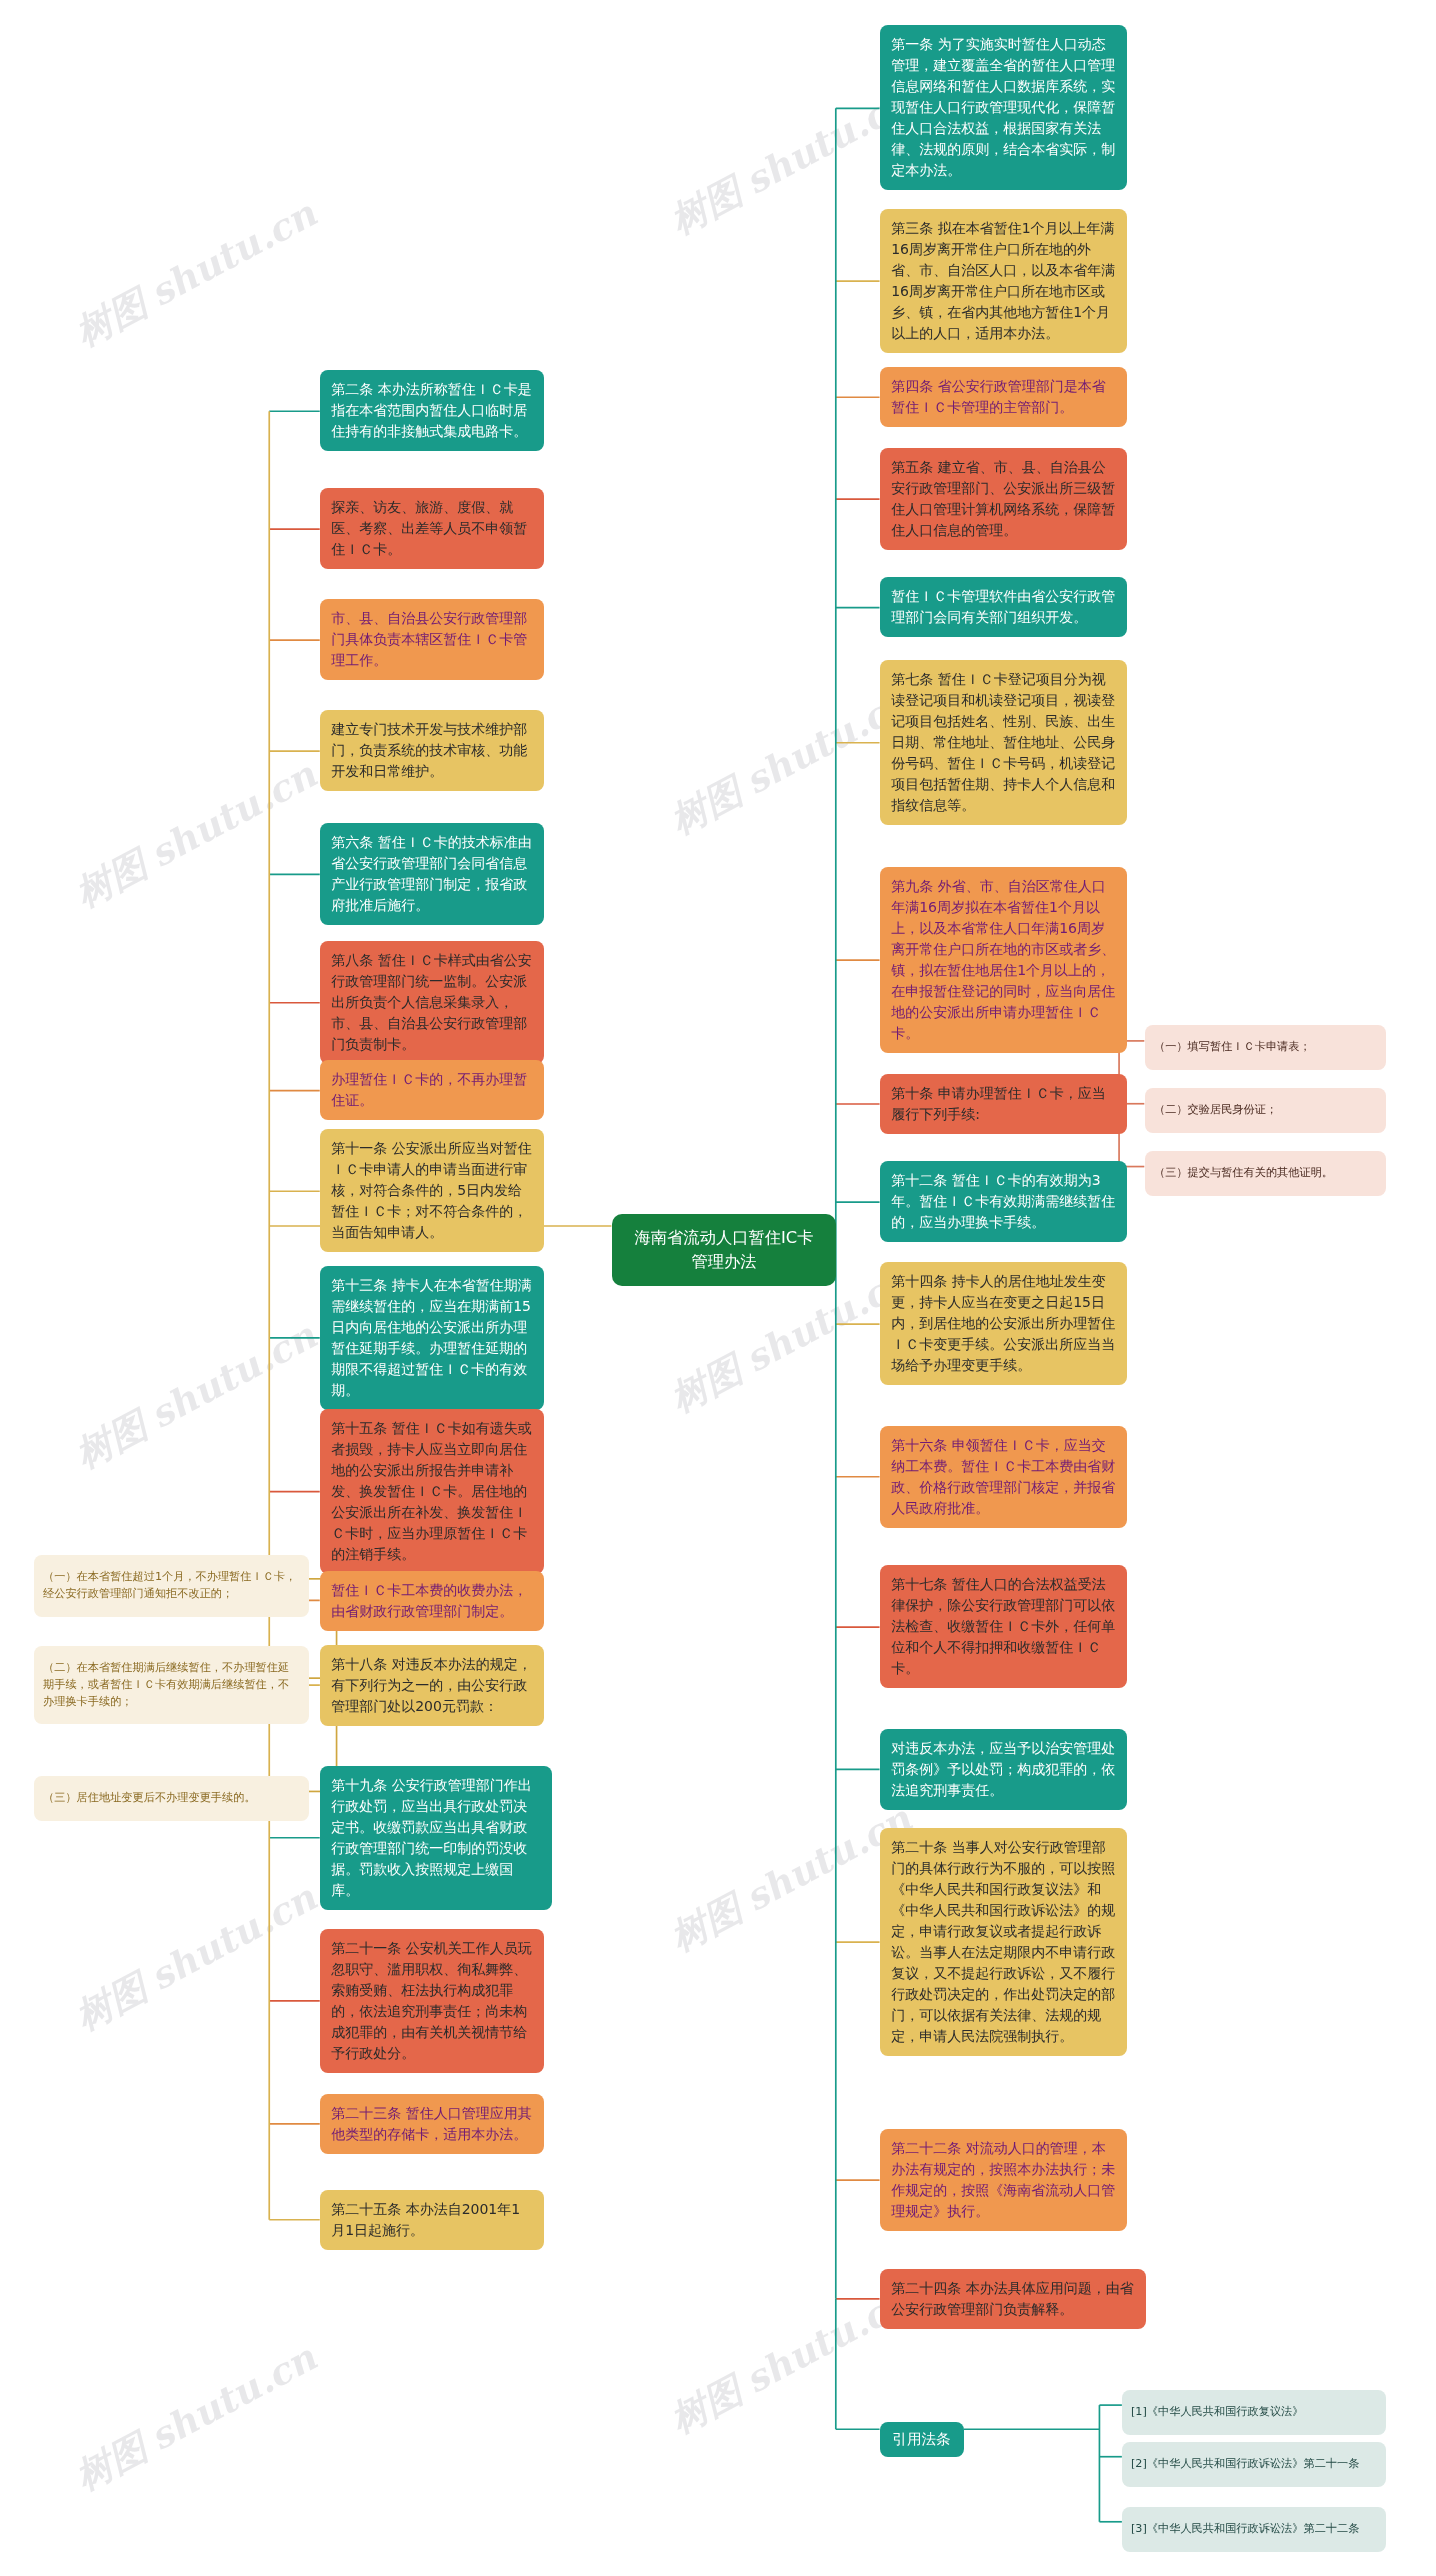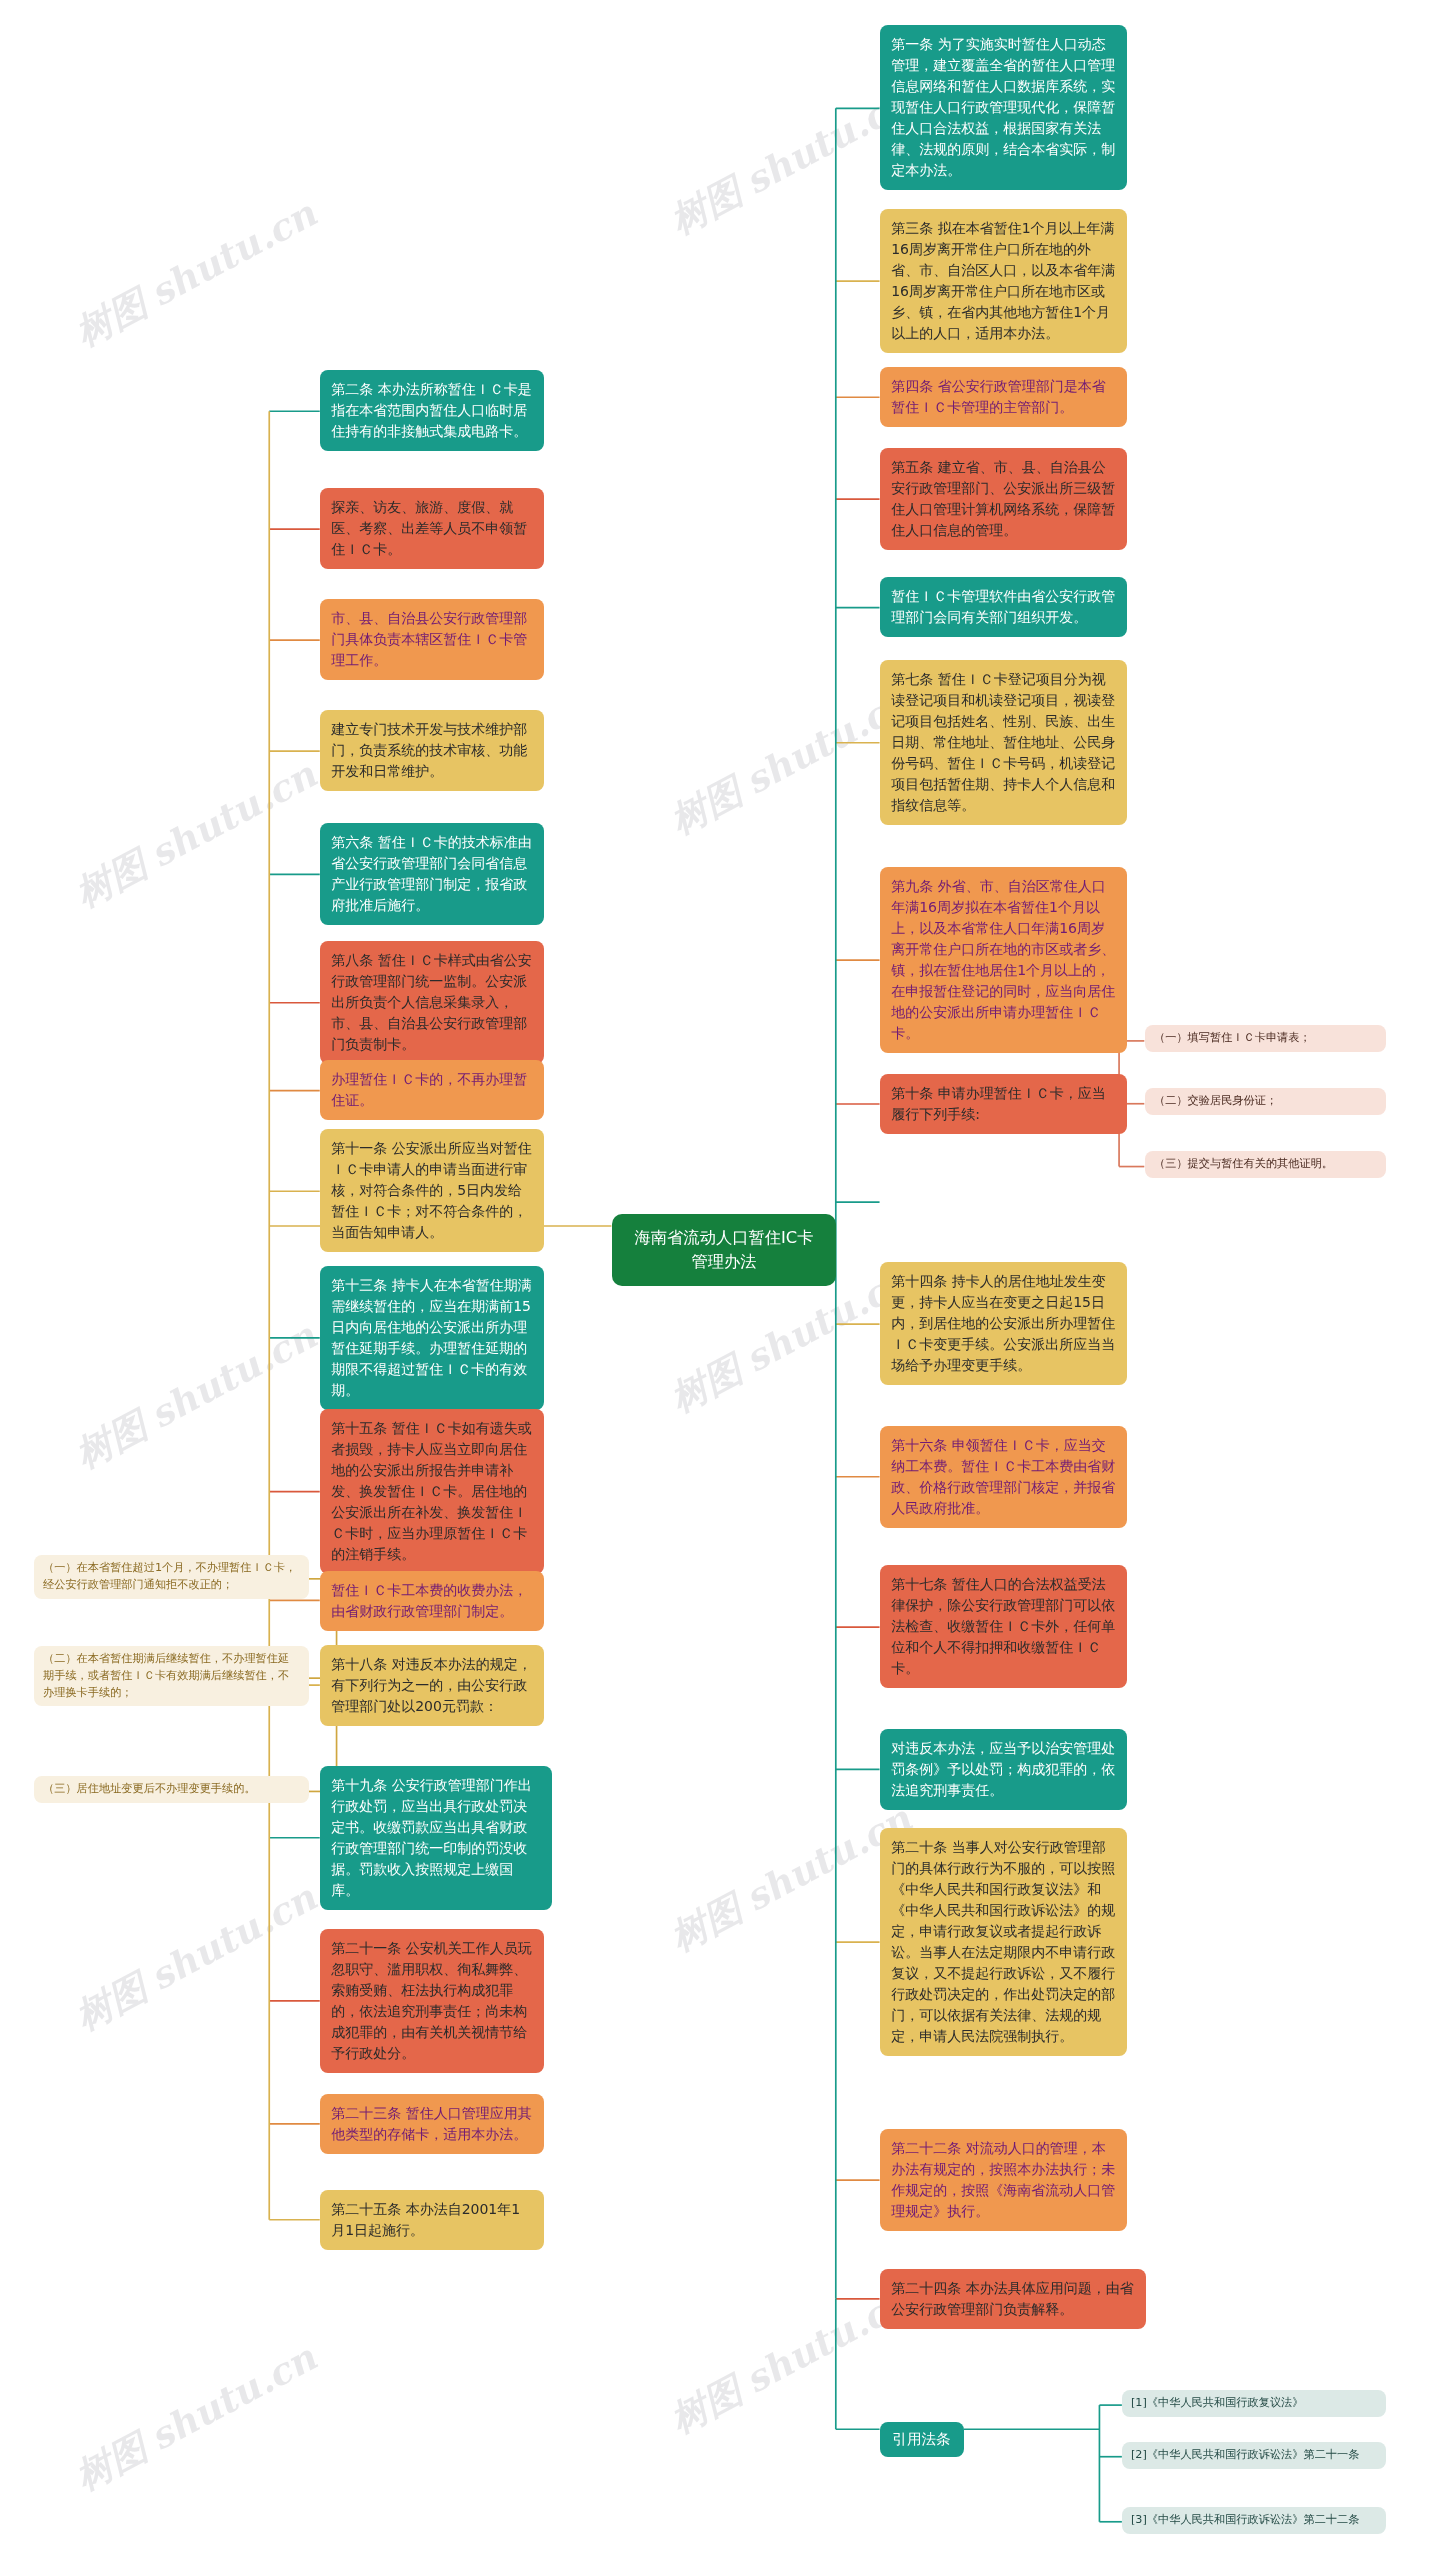--- a/index.html
+++ b/index.html
@@ -14,21 +14,21 @@
       font-style:italic;font-weight:700;white-space:nowrap;transform:rotate(-28deg);
       transform-origin:left top;pointer-events:none;user-select:none;}
 
   
   #links{position:absolute;left:0;top:0;width:1436px;height:2576px;pointer-events:none;}
 
   
   .node{position:absolute;box-sizing:border-box;border-radius:7.9px;
         line-height:1.5;word-break:break-all;}
   .node.big{padding:9px 11.2px;font-size:14px;}
-  .node.sub{padding:5px 9px;font-size:11.2px;}
+  .node.sub{padding:14px 9px;font-size:11.2px;}
 
   .c-teal{background:#189b8a;color:#ffffff;}
   .c-gold{background:#e7c463;color:#2b2b2b;}
   .c-orange{background:#f0984f;color:#701a75;}
   .c-red{background:#e4674a;color:#2b2b2b;}
   .c-pink{background:#f8e2da;color:#4a2a20;}
   .c-cream{background:#f8f0e0;color:#8a6a22;}
   .c-mint{background:#dce9e6;color:#244b46;}
 
   .root{position:absolute;background:#15803d;color:#ffffff;border-radius:10px;
@@ -131,20 +131,21 @@
     <div class="node c-orange big" style="left: 320px; top: 2094px; width: 224px;">第二十三条 暂住人口管理应用其他类型的存储卡，适用本办法。</div>
     <div class="node c-gold big" style="left: 320px; top: 2190px; width: 224px;">第二十五条 本办法自2001年1月1日起施行。</div>
     <div class="node c-teal big" style="left: 880px; top: 25px; width: 247px;">第一条 为了实施实时暂住人口动态管理，建立覆盖全省的暂住人口管理信息网络和暂住人口数据库系统，实现暂住人口行政管理现代化，保障暂住人口合法权益，根据国家有关法律、法规的原则，结合本省实际，制定本办法。</div>
     <div class="node c-gold big" style="left: 880px; top: 209px; width: 247px;">第三条 拟在本省暂住1个月以上年满16周岁离开常住户口所在地的外省、市、自治区人口，以及本省年满16周岁离开常住户口所在地市区或乡、镇，在省内其他地方暂住1个月以上的人口，适用本办法。</div>
     <div class="node c-orange big" style="left: 880px; top: 367px; width: 247px;">第四条 省公安行政管理部门是本省暂住ＩＣ卡管理的主管部门。</div>
     <div class="node c-red big" style="left: 880px; top: 448px; width: 247px;">第五条 建立省、市、县、自治县公安行政管理部门、公安派出所三级暂住人口管理计算机网络系统，保障暂住人口信息的管理。</div>
     <div class="node c-teal big" style="left: 880px; top: 577px; width: 247px;">暂住ＩＣ卡管理软件由省公安行政管理部门会同有关部门组织开发。</div>
     <div class="node c-gold big" style="left: 880px; top: 660px; width: 247px;">第七条 暂住ＩＣ卡登记项目分为视读登记项目和机读登记项目，视读登记项目包括姓名、性别、民族、出生日期、常住地址、暂住地址、公民身份号码、暂住ＩＣ卡号码，机读登记项目包括暂住期、持卡人个人信息和指纹信息等。</div>
     <div class="node c-orange big" style="left: 880px; top: 867px; width: 247px;">第九条 外省、市、自治区常住人口年满16周岁拟在本省暂住1个月以上，以及本省常住人口年满16周岁离开常住户口所在地的市区或者乡、镇，拟在暂住地居住1个月以上的，在申报暂住登记的同时，应当向居住地的公安派出所申请办理暂住ＩＣ卡。</div>
     <div class="node c-red big" style="left: 880px; top: 1074px; width: 247px;">第十条 申请办理暂住ＩＣ卡，应当履行下列手续:</div>
+    <div class="node c-teal big" style="left: 880px; top: 1161px; width: 247px;">第十二条 暂住ＩＣ卡的有效期为3年。暂住ＩＣ卡有效期满需继续暂住的，应当办理换卡手续。</div>
     <div class="node c-gold big" style="left: 880px; top: 1262px; width: 247px;">第十四条 持卡人的居住地址发生变更，持卡人应当在变更之日起15日内，到居住地的公安派出所办理暂住ＩＣ卡变更手续。公安派出所应当当场给予办理变更手续。</div>
     <div class="node c-orange big" style="left: 880px; top: 1426px; width: 247px;">第十六条 申领暂住ＩＣ卡，应当交纳工本费。暂住ＩＣ卡工本费由省财政、价格行政管理部门核定，并报省人民政府批准。</div>
     <div class="node c-red big" style="left: 880px; top: 1565px; width: 247px;">第十七条 暂住人口的合法权益受法律保护，除公安行政管理部门可以依法检查、收缴暂住ＩＣ卡外，任何单位和个人不得扣押和收缴暂住ＩＣ卡。</div>
     <div class="node c-teal big" style="left: 880px; top: 1729px; width: 247px;">对违反本办法，应当予以治安管理处罚条例》予以处罚；构成犯罪的，依法追究刑事责任。</div>
     <div class="node c-gold big" style="left: 880px; top: 1828px; width: 247px;">第二十条 当事人对公安行政管理部门的具体行政行为不服的，可以按照《中华人民共和国行政复议法》和《中华人民共和国行政诉讼法》的规定，申请行政复议或者提起行政诉讼。当事人在法定期限内不申请行政复议，又不提起行政诉讼，又不履行行政处罚决定的，作出处罚决定的部门，可以依据有关法律、法规的规定，申请人民法院强制执行。</div>
     <div class="node c-orange big" style="left: 880px; top: 2129px; width: 247px;">第二十二条 对流动人口的管理，本办法有规定的，按照本办法执行；未作规定的，按照《海南省流动人口管理规定》执行。</div>
     <div class="node c-red big" style="left: 880px; top: 2269px; width: 266px;">第二十四条 本办法具体应用问题，由省公安行政管理部门负责解释。</div>
     <div class="node c-cream sub" style="left: 34px; top: 1555px; width: 275px;">（一）在本省暂住超过1个月，不办理暂住ＩＣ卡，经公安行政管理部门通知拒不改正的；</div>
     <div class="node c-cream sub" style="left: 34px; top: 1646px; width: 275px;">（二）在本省暂住期满后继续暂住，不办理暂住延期手续，或者暂住ＩＣ卡有效期满后继续暂住，不办理换卡手续的；</div>
     <div class="node c-cream sub" style="left: 34px; top: 1776px; width: 275px;">（三）居住地址变更后不办理变更手续的。</div>

